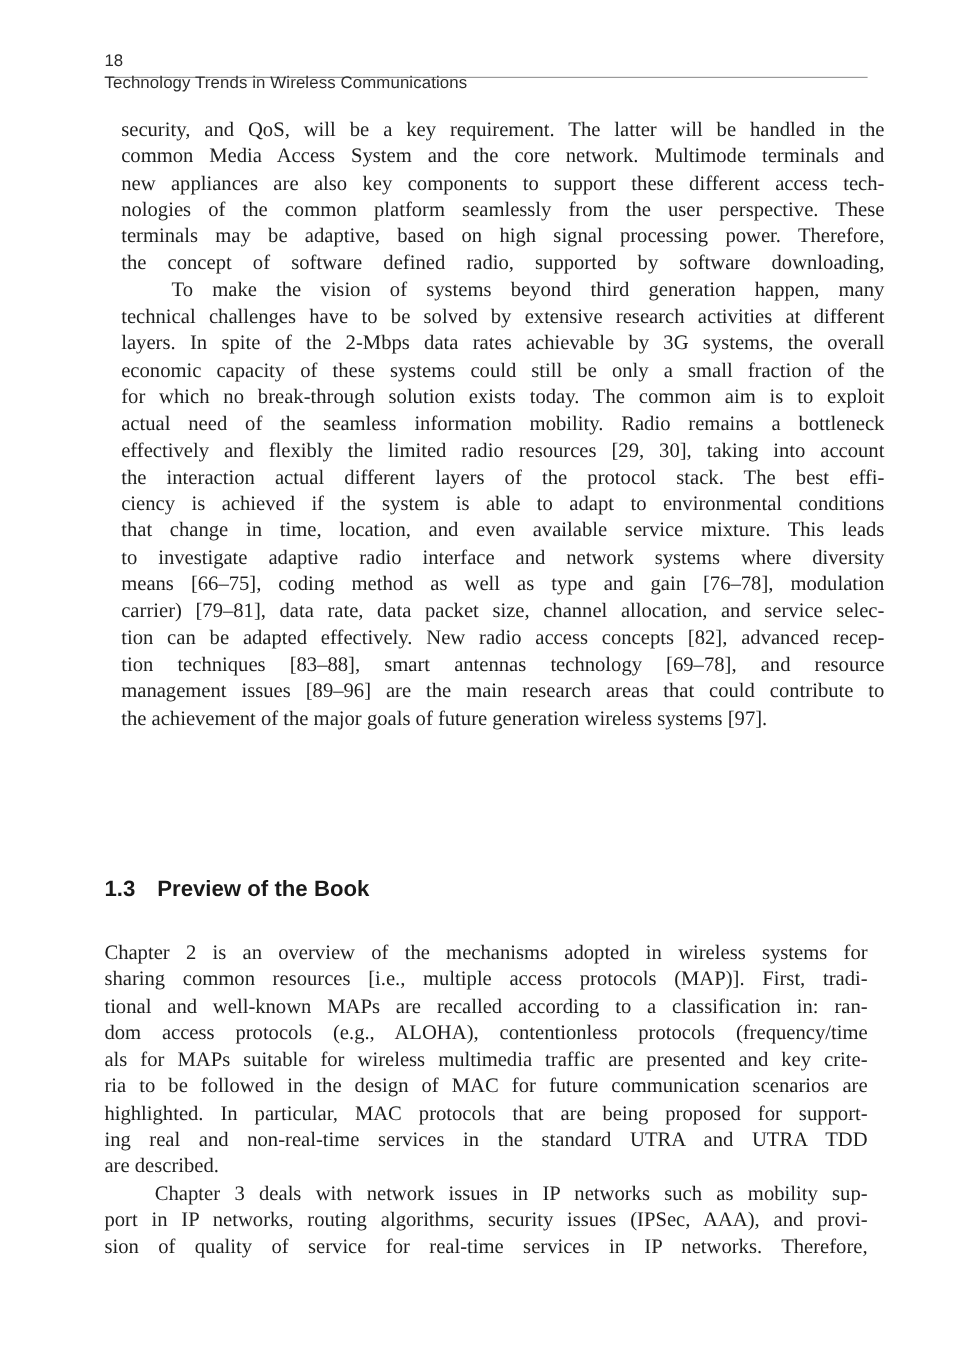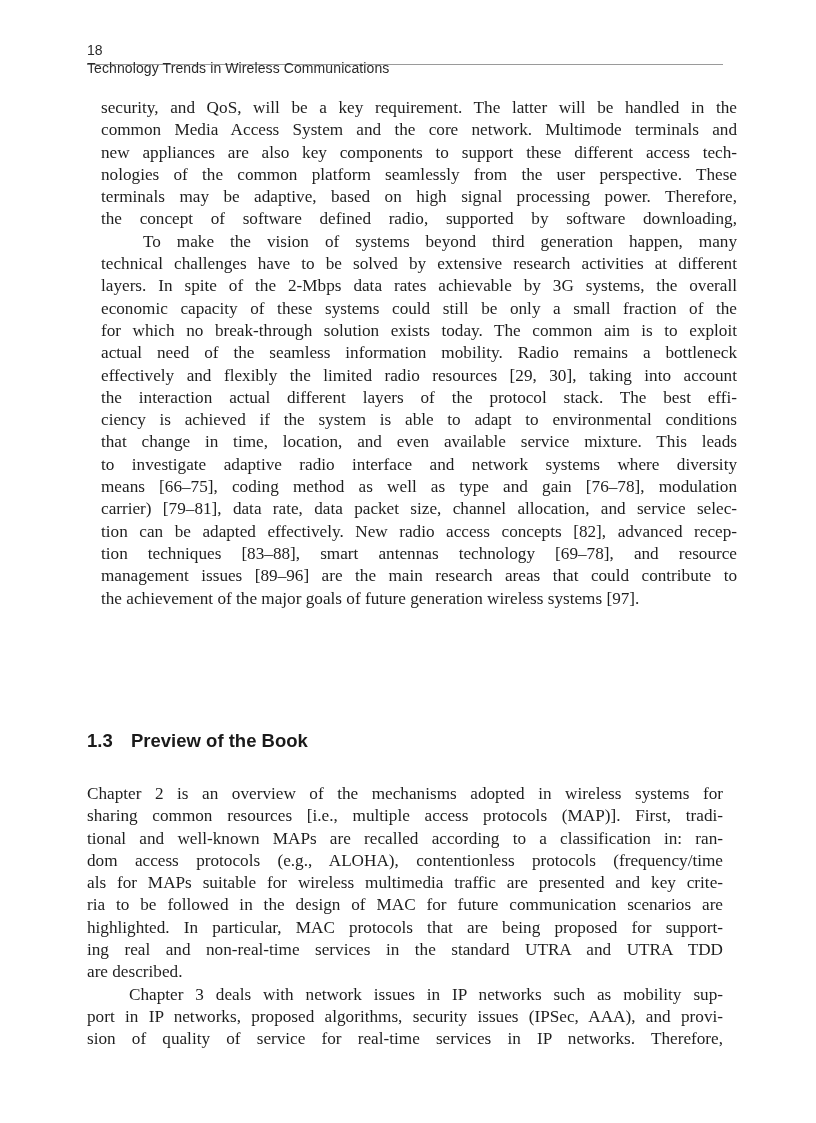--- a/index.html
+++ b/index.html
@@ -76,18 +76,18 @@
       <span class="line">tional and well-known MAPs are recalled according to a classification in: ran-</span>
       <span class="line">dom access protocols (e.g., ALOHA), contentionless protocols (frequency/time</span>
       <span class="line">als for MAPs suitable for wireless multimedia traffic are presented and key crite-</span>
       <span class="line">ria to be followed in the design of MAC for future communication scenarios are</span>
       <span class="line">highlighted. In particular, MAC protocols that are being proposed for support-</span>
       <span class="line">ing real and non-real-time services in the standard UTRA and UTRA TDD</span>
       <span class="line last">are described.</span>
     </div>
     <div>
       <span class="line indent">Chapter 3 deals with network issues in IP networks such as mobility sup-</span>
-      <span class="line">port in IP networks, proposed algorithms, security issues (IPSec, AAA), and provi-</span>
+      <span class="line">port in IP networks, routing algorithms, security issues (IPSec, AAA), and provi-</span>
       <span class="line">sion of quality of service for real-time services in IP networks. Therefore,</span>
     </div>
   </div>
 
 </div>
 
 </body></html>

